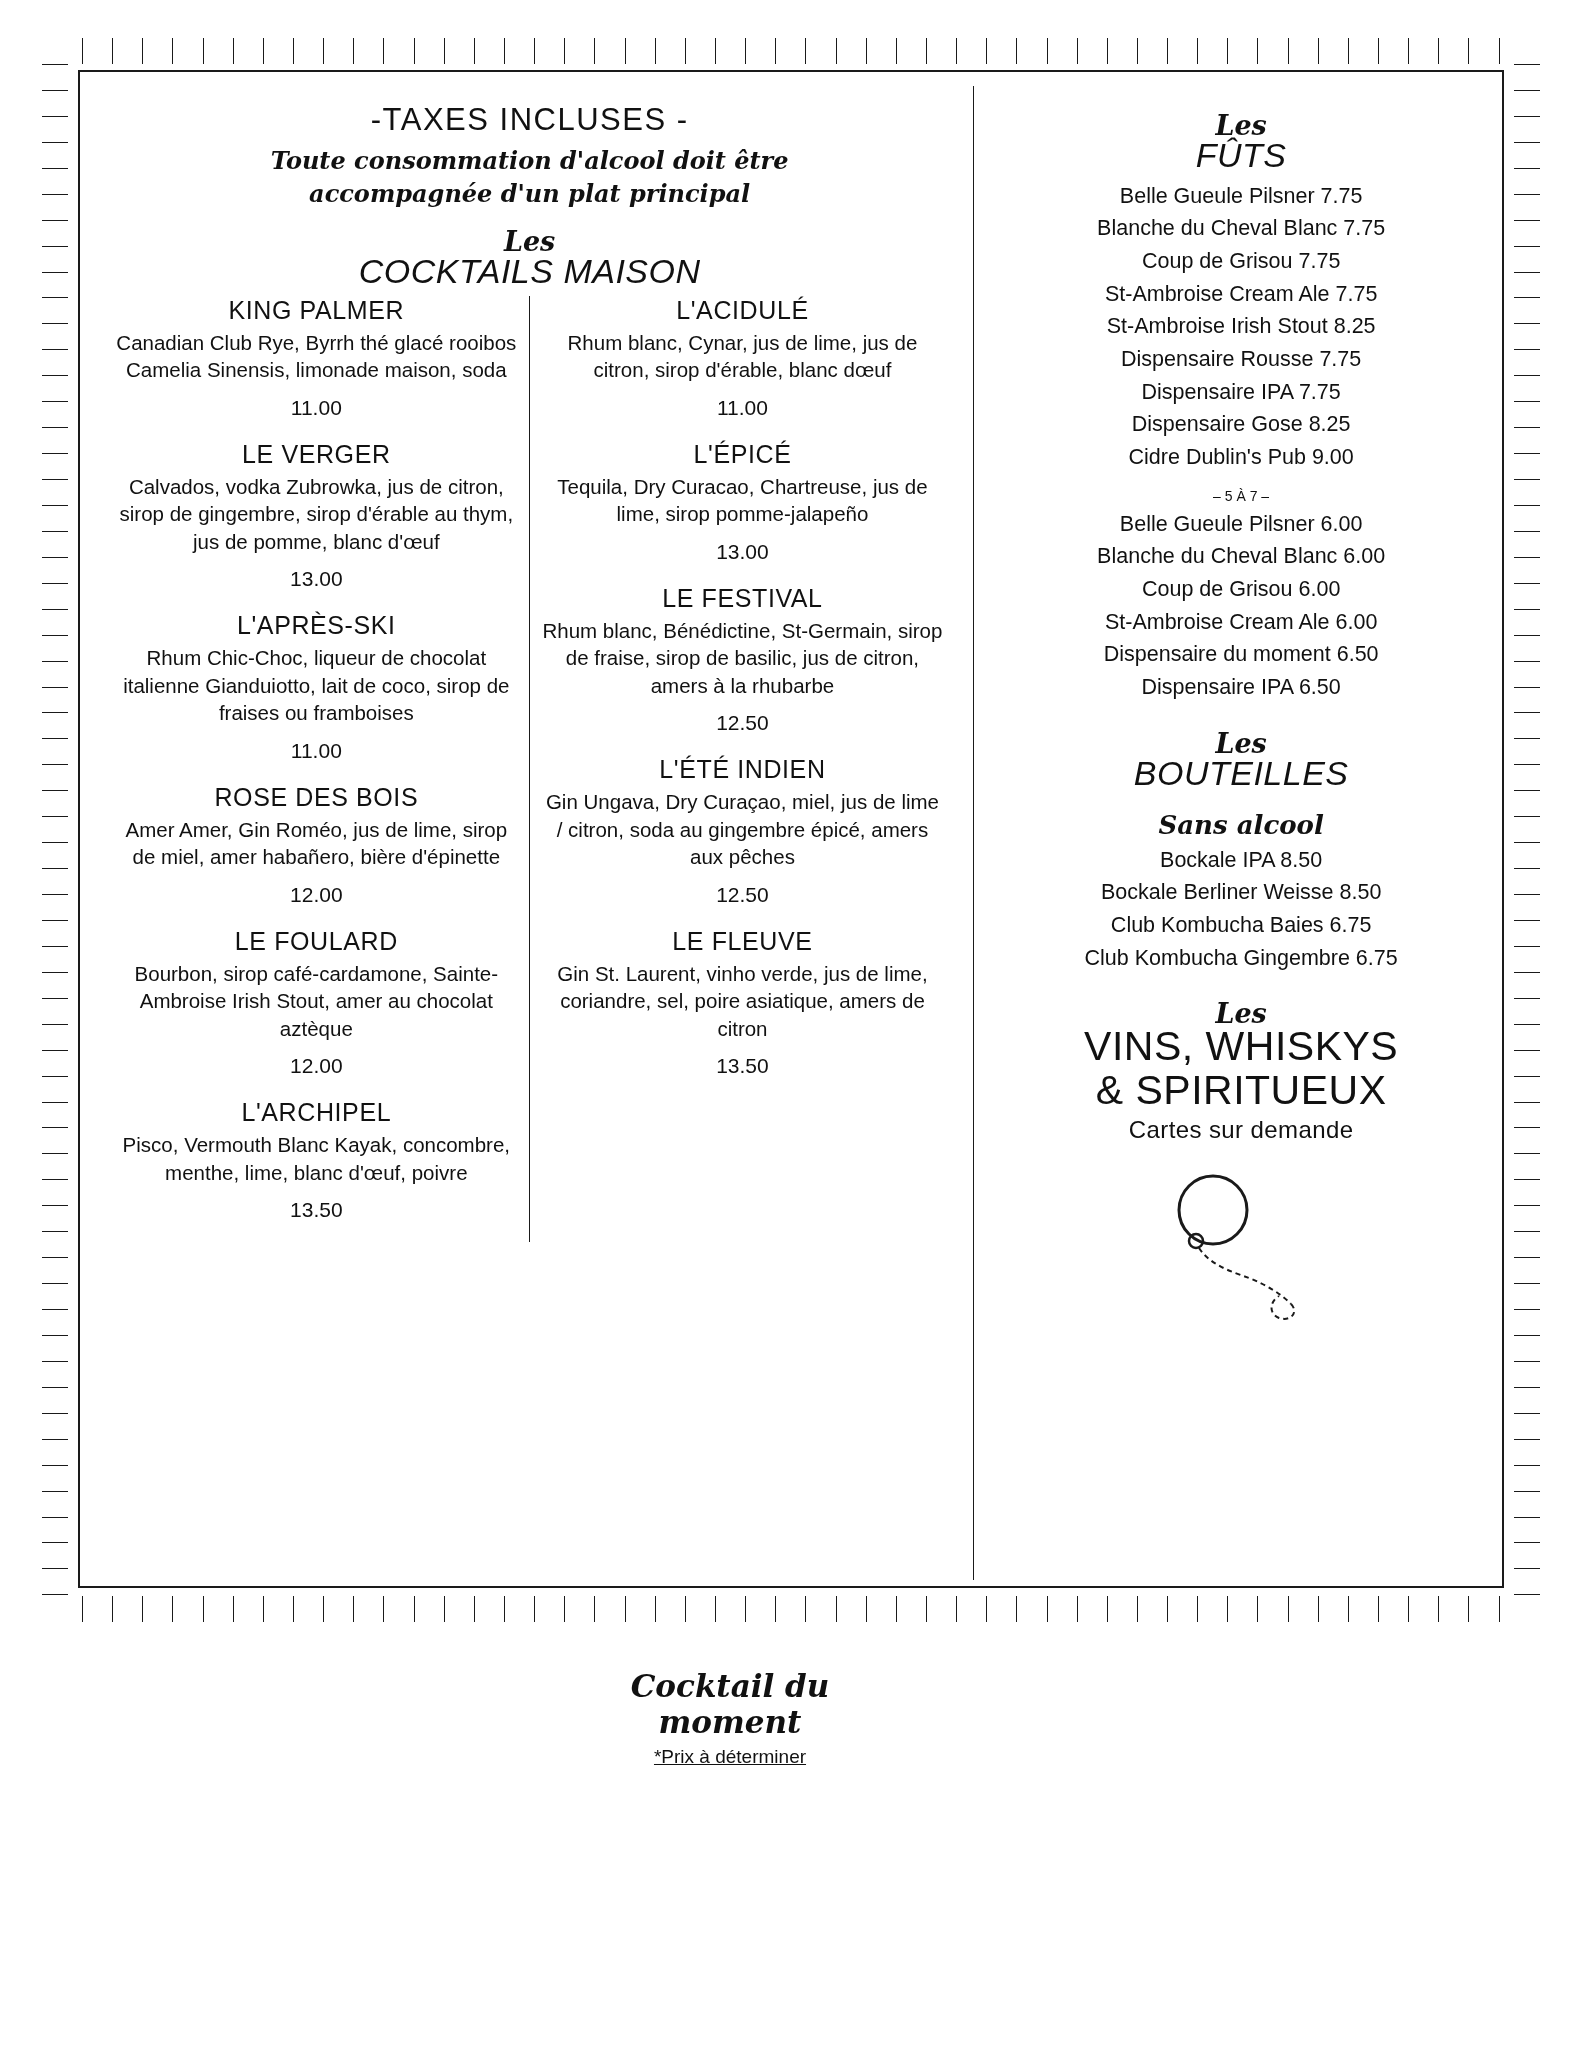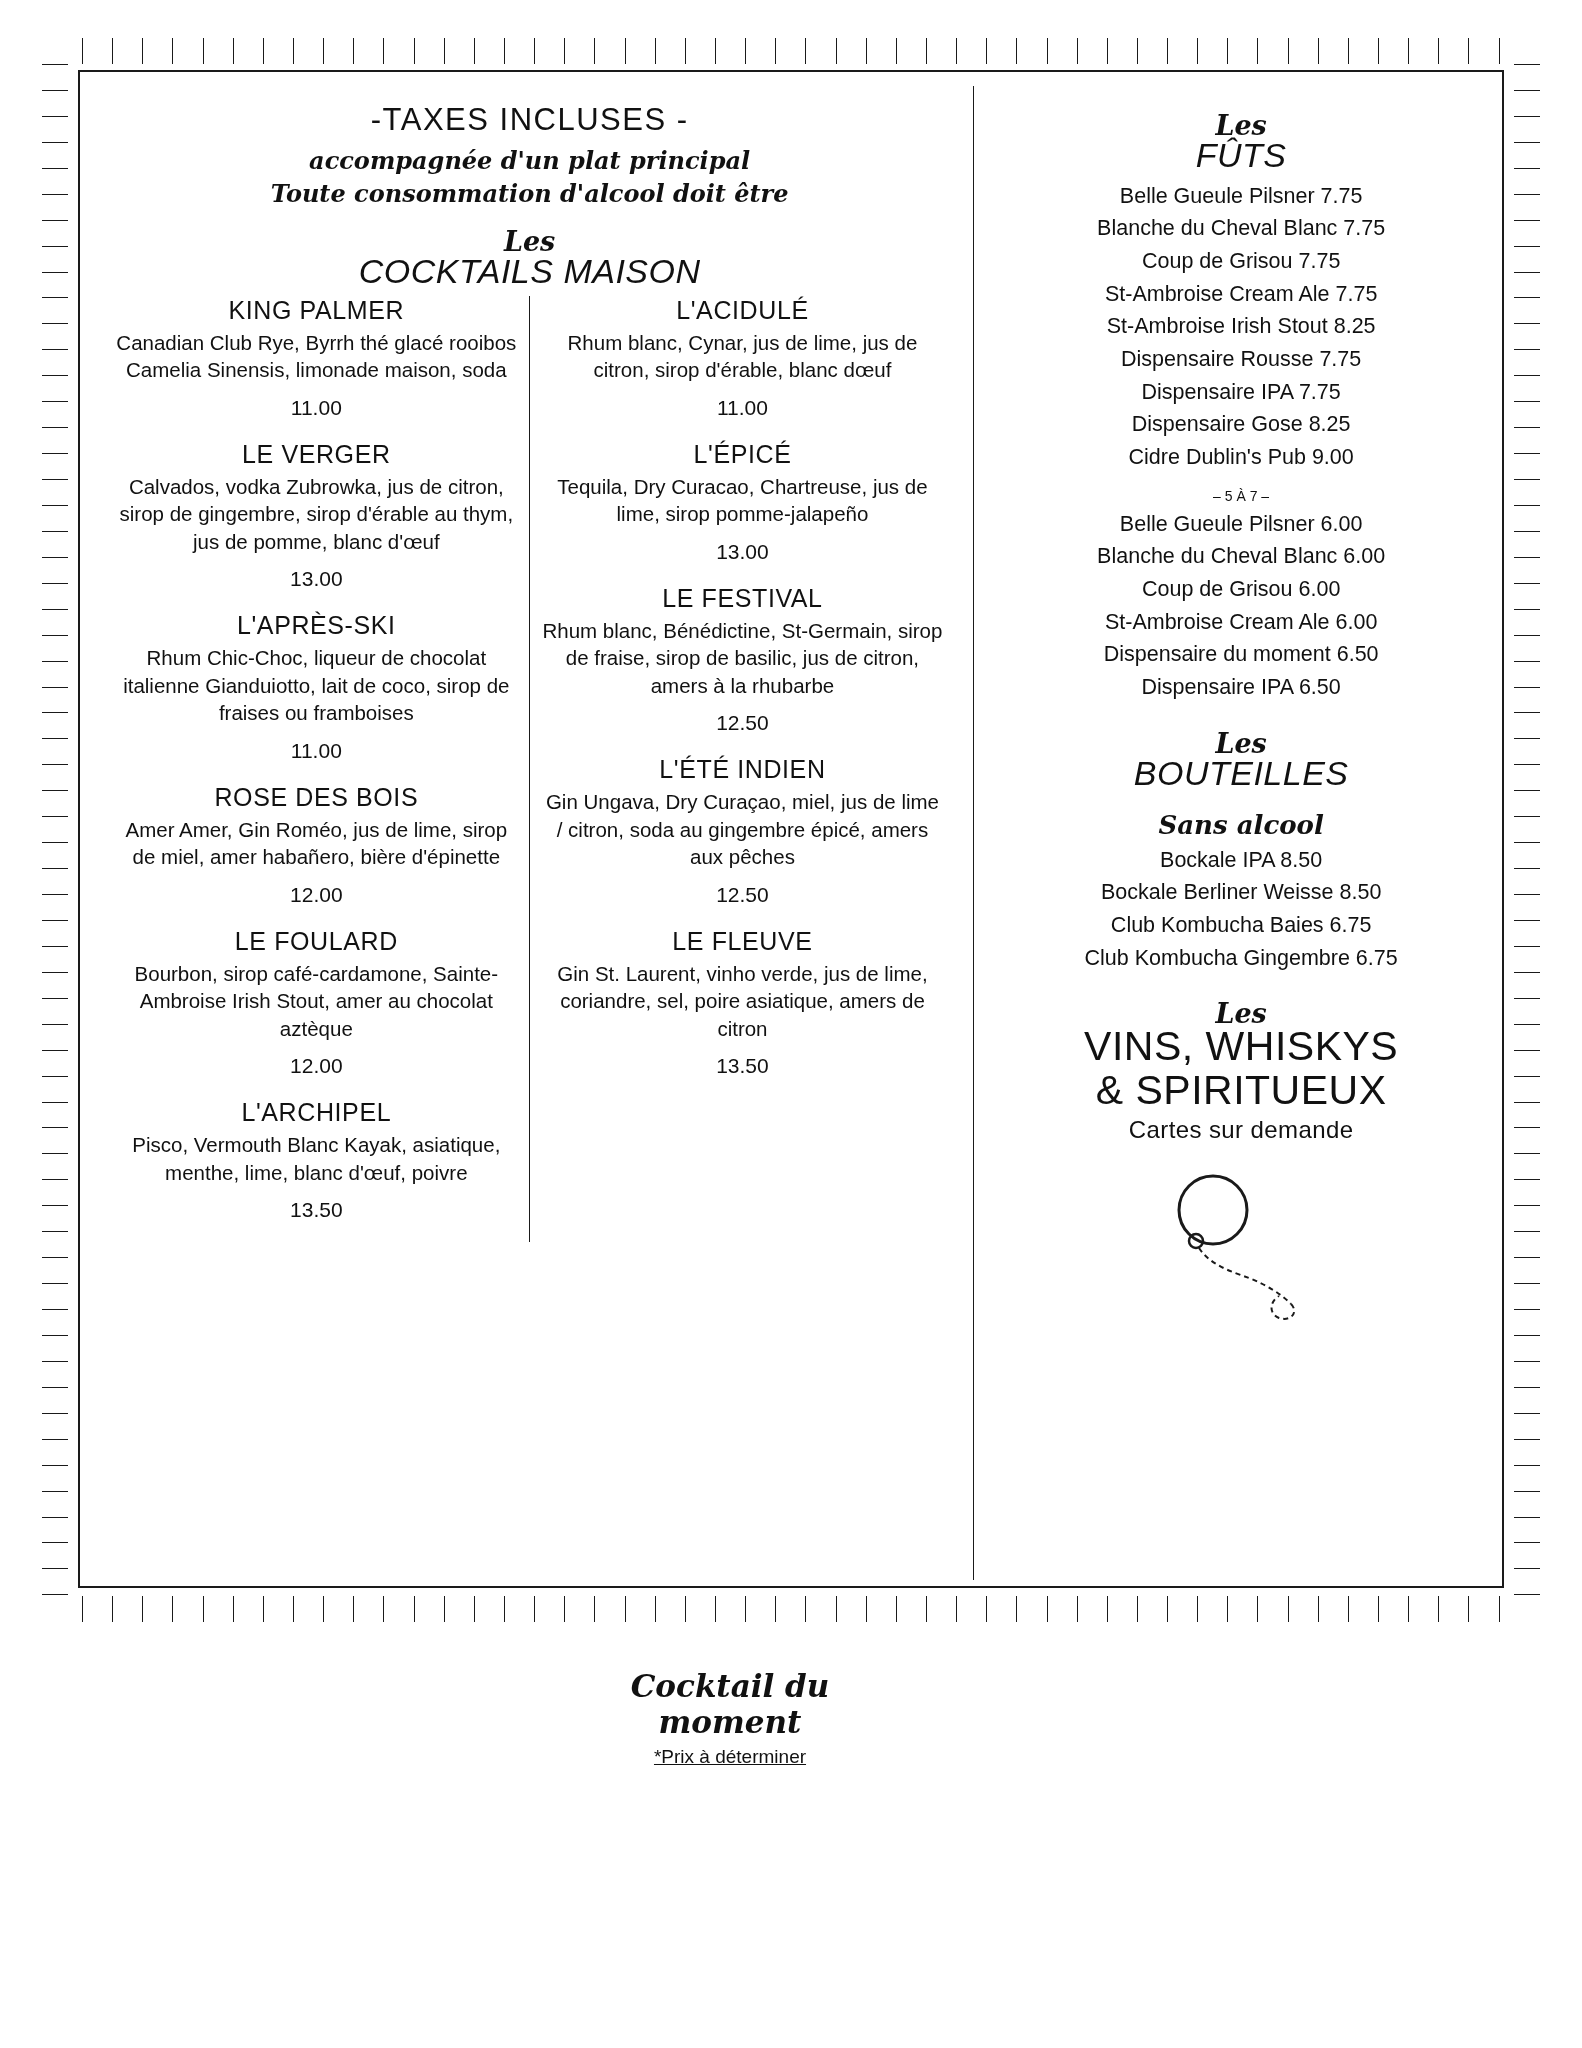--- a/index.html
+++ b/index.html
@@ -434,22 +434,22 @@
       </div>
   </div>
   <div class="inner-border"></div>
 
   <div class="content">
 
     <div class="left-pane">
 
       <div class="notice-title">-TAXES INCLUSES -</div>
       <div class="notice-sub script">
+        <div>Toute consommation d'alcool doit être</div>
         <div>accompagnée d'un plat principal</div>
-        <div>Toute consommation d'alcool doit être</div>
       </div>
 
       <div class="section-head">
         <div class="section-les script">Les</div>
         <div class="section-title">COCKTAILS MAISON</div>
       </div>
 
       <div class="cols">
         <div class="col first" id="col-left">
             <div class="item">
@@ -472,21 +472,21 @@
               <div class="item-desc">Amer Amer, Gin Roméo, jus de lime, sirop de miel, amer habañero, bière d'épinette</div>
               <div class="item-price">12.00</div>
             </div>
             <div class="item">
               <div class="item-name">LE FOULARD</div>
               <div class="item-desc">Bourbon, sirop café-cardamone, Sainte-Ambroise Irish Stout, amer au chocolat aztèque</div>
               <div class="item-price">12.00</div>
             </div>
             <div class="item">
               <div class="item-name">L'ARCHIPEL</div>
-              <div class="item-desc">Pisco, Vermouth Blanc Kayak, asiatique, menthe, lime, blanc d'œuf, poivre</div>
+              <div class="item-desc">Pisco, Vermouth Blanc Kayak, concombre, menthe, lime, blanc d'œuf, poivre</div>
               <div class="item-price">13.50</div>
             </div>
           </div>
         <div class="col" id="col-right">
             <div class="item">
               <div class="item-name">L'ACIDULÉ</div>
               <div class="item-desc">Rhum blanc, Cynar, jus de lime, jus de citron, sirop d'érable, blanc dœuf</div>
               <div class="item-price">11.00</div>
             </div>
             <div class="item">

